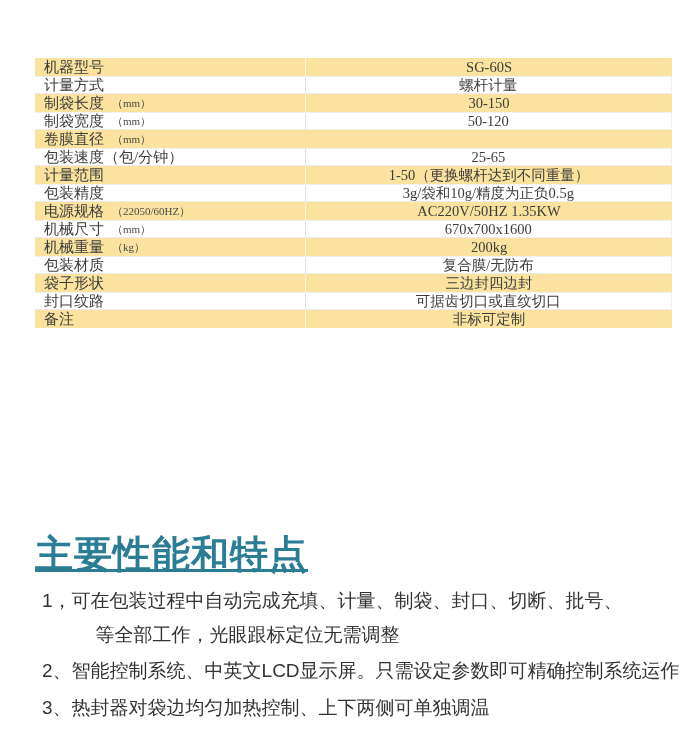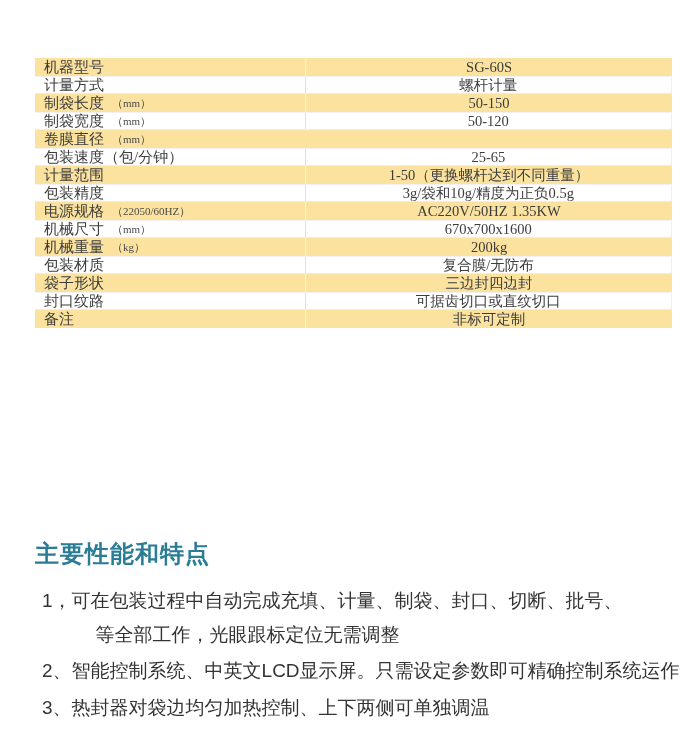--- a/index.html
+++ b/index.html
@@ -21,21 +21,21 @@
   .cell-value{
     flex:1;display:flex;align-items:center;justify-content:center;
     font-size:14.5px;color:#3d3d3d;
     border-left:1px solid rgba(150,150,150,0.30);
   }
   .row:nth-child(odd) .cell-value{border-left:1px solid rgba(255,255,255,0.65);}
   
   .features{position:absolute;left:35px;top:531px;width:645px;}
   .features-heading{
     margin:0;font-family:"Liberation Serif","DejaVu Serif",serif;
-    font-weight:bold;font-size:24px;line-height:46px;color:#2b7c95;letter-spacing:1px;
+    font-weight:bold;font-size:38px;line-height:46px;color:#2b7c95;letter-spacing:1px;text-decoration:underline;
   }
   .feature-item{
     display:flex;margin-top:3px;
     font-family:"Liberation Sans","DejaVu Sans",sans-serif;
     font-size:19px;line-height:33.5px;color:#333333;
   }
   .feature-item:first-of-type{margin-top:7px;}
   .feature-num{flex:0 0 36px;box-sizing:border-box;padding-left:7px;}
   .feature-text{flex:1;}
   .feature-line2{padding-left:24px;}
@@ -60,21 +60,21 @@
           <span>计量方式</span>
           <span class="unit"></span>
         </div>
       <div class="cell-value">螺杆计量</div>
     </div>
     <div class="row">
       <div class="cell-label">
           <span>制袋长度</span>
           <span class="unit">（mm）</span>
         </div>
-      <div class="cell-value">50-150</div>
+      <div class="cell-value">30-150</div>
     </div>
     <div class="row">
       <div class="cell-label">
           <span>制袋宽度</span>
           <span class="unit">（mm）</span>
         </div>
       <div class="cell-value">50-120</div>
     </div>
     <div class="row">
       <div class="cell-label">

